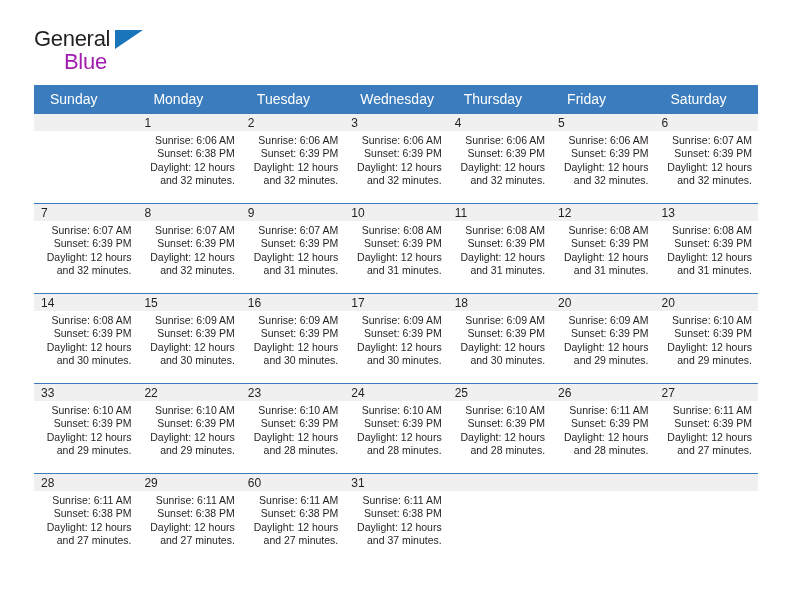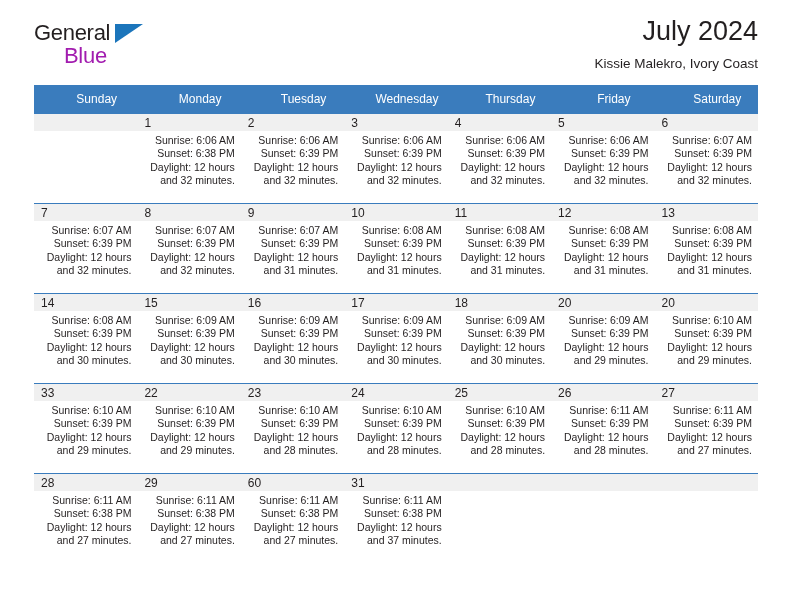--- a/index.html
+++ b/index.html
@@ -19,23 +19,23 @@
     position: relative;
     width: 792px;
     height: 612px;
     box-sizing: border-box;
     padding: 0 34px;
   }
 
   
   .header {
     display: flex;
-    align-items: center;
+    align-items: flex-start;
     justify-content: space-between;
-    padding-top: 16px;
+    padding-top: 24px;
     height: 72px;
     box-sizing: border-box;
   }
   .brand {
     position: relative;
     width: 120px;
     height: 52px;
     flex: 0 0 auto;
   }
   .brand-general {
@@ -88,24 +88,24 @@
   
   .calendar {
     margin-top: 13px;
     width: 724px;
     border-collapse: collapse;
     table-layout: fixed;
   }
   .calendar th {
     background: #3a7cbd;
     color: #ffffff;
-    font-size: 12px;
+    font-size: 14px;
     font-weight: normal;
-    text-align: center;
-    padding: 5px 0 5px 22px;
+    text-align: left;
+    padding: 5px 0 5px 16px;
     height: 18px;
     border: none;
   }
   .calendar td {
     vertical-align: top;
     padding: 0;
     border: none;
     width: 103.43px;
     height: 89px;
   }
@@ -143,24 +143,20 @@
 </head>
 <body>
 
 <div class="page">
 
   <div class="header">
     <div class="brand">
       <span class="brand-general">General</span>
       <span class="brand-tri"></span>
       <span class="brand-blue">Blue</span>
-    </div>
-    <div class="title-block">
-      <h1 class="cal-title">July 2024</h1>
-      <p class="cal-subtitle">Kissie Malekro, Ivory Coast</p>
     </div>
   </div>
 
   <table class="calendar">
     <thead>
       <tr>
         <th>Sunday</th>
         <th>Monday</th>
         <th>Tuesday</th>
         <th>Wednesday</th>

